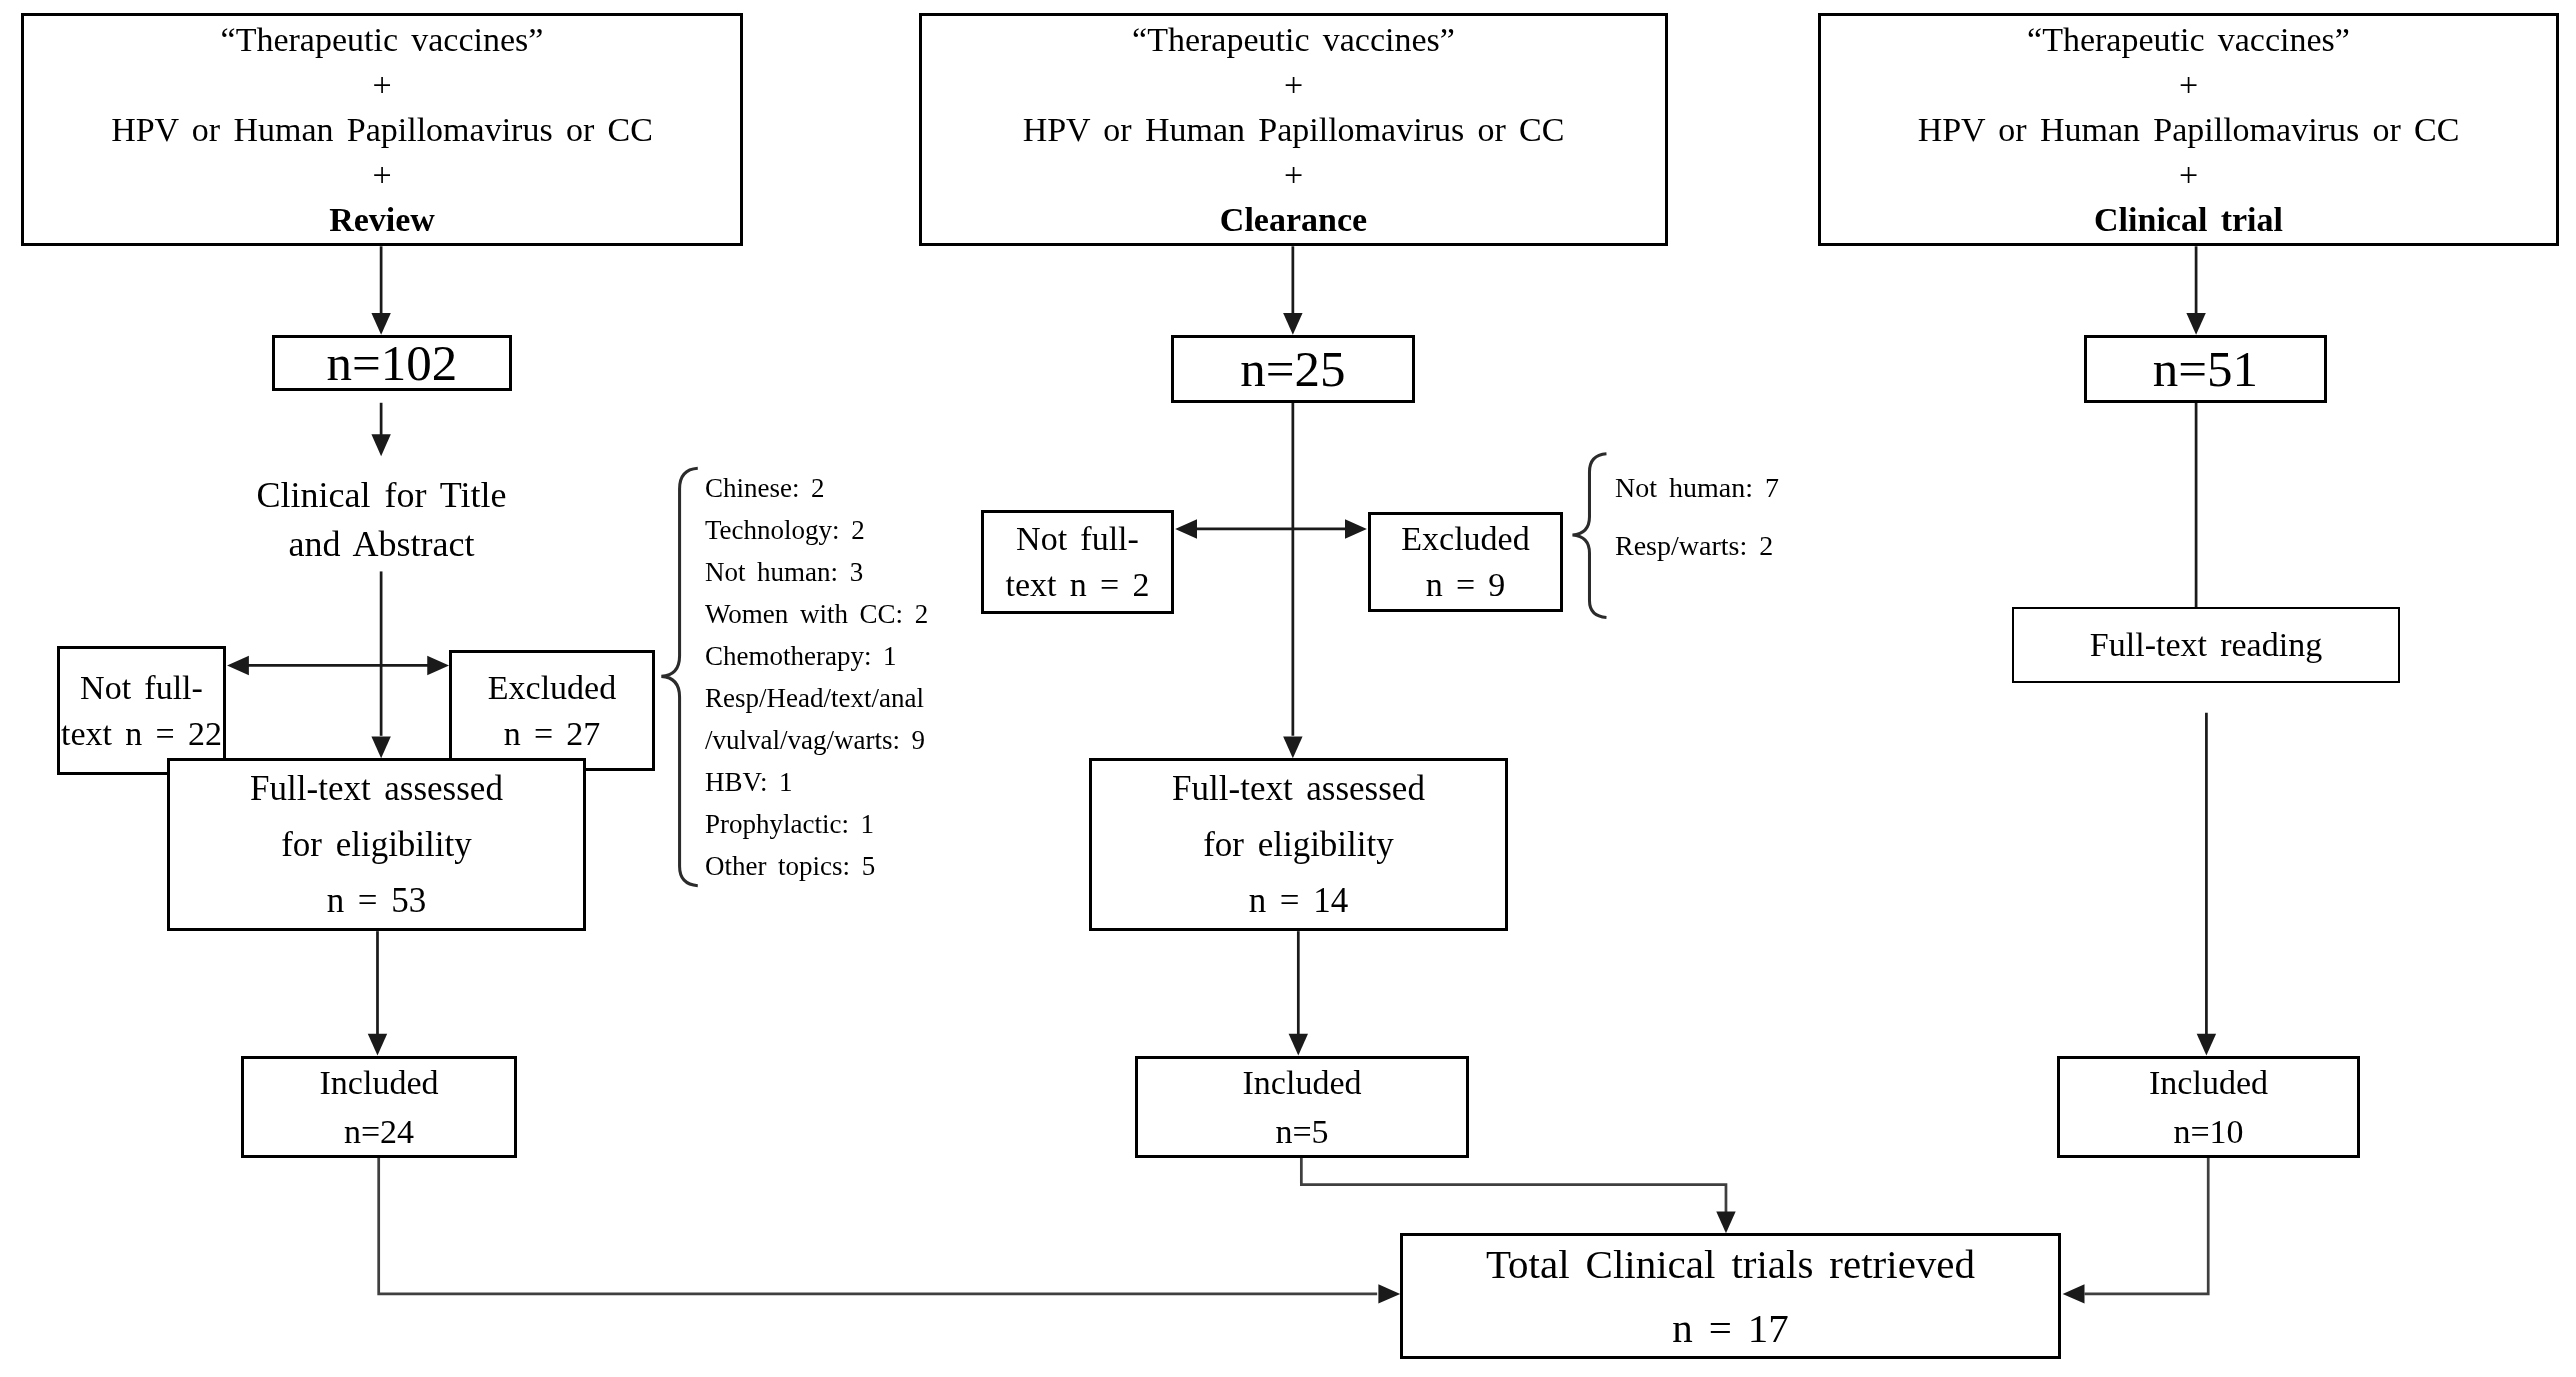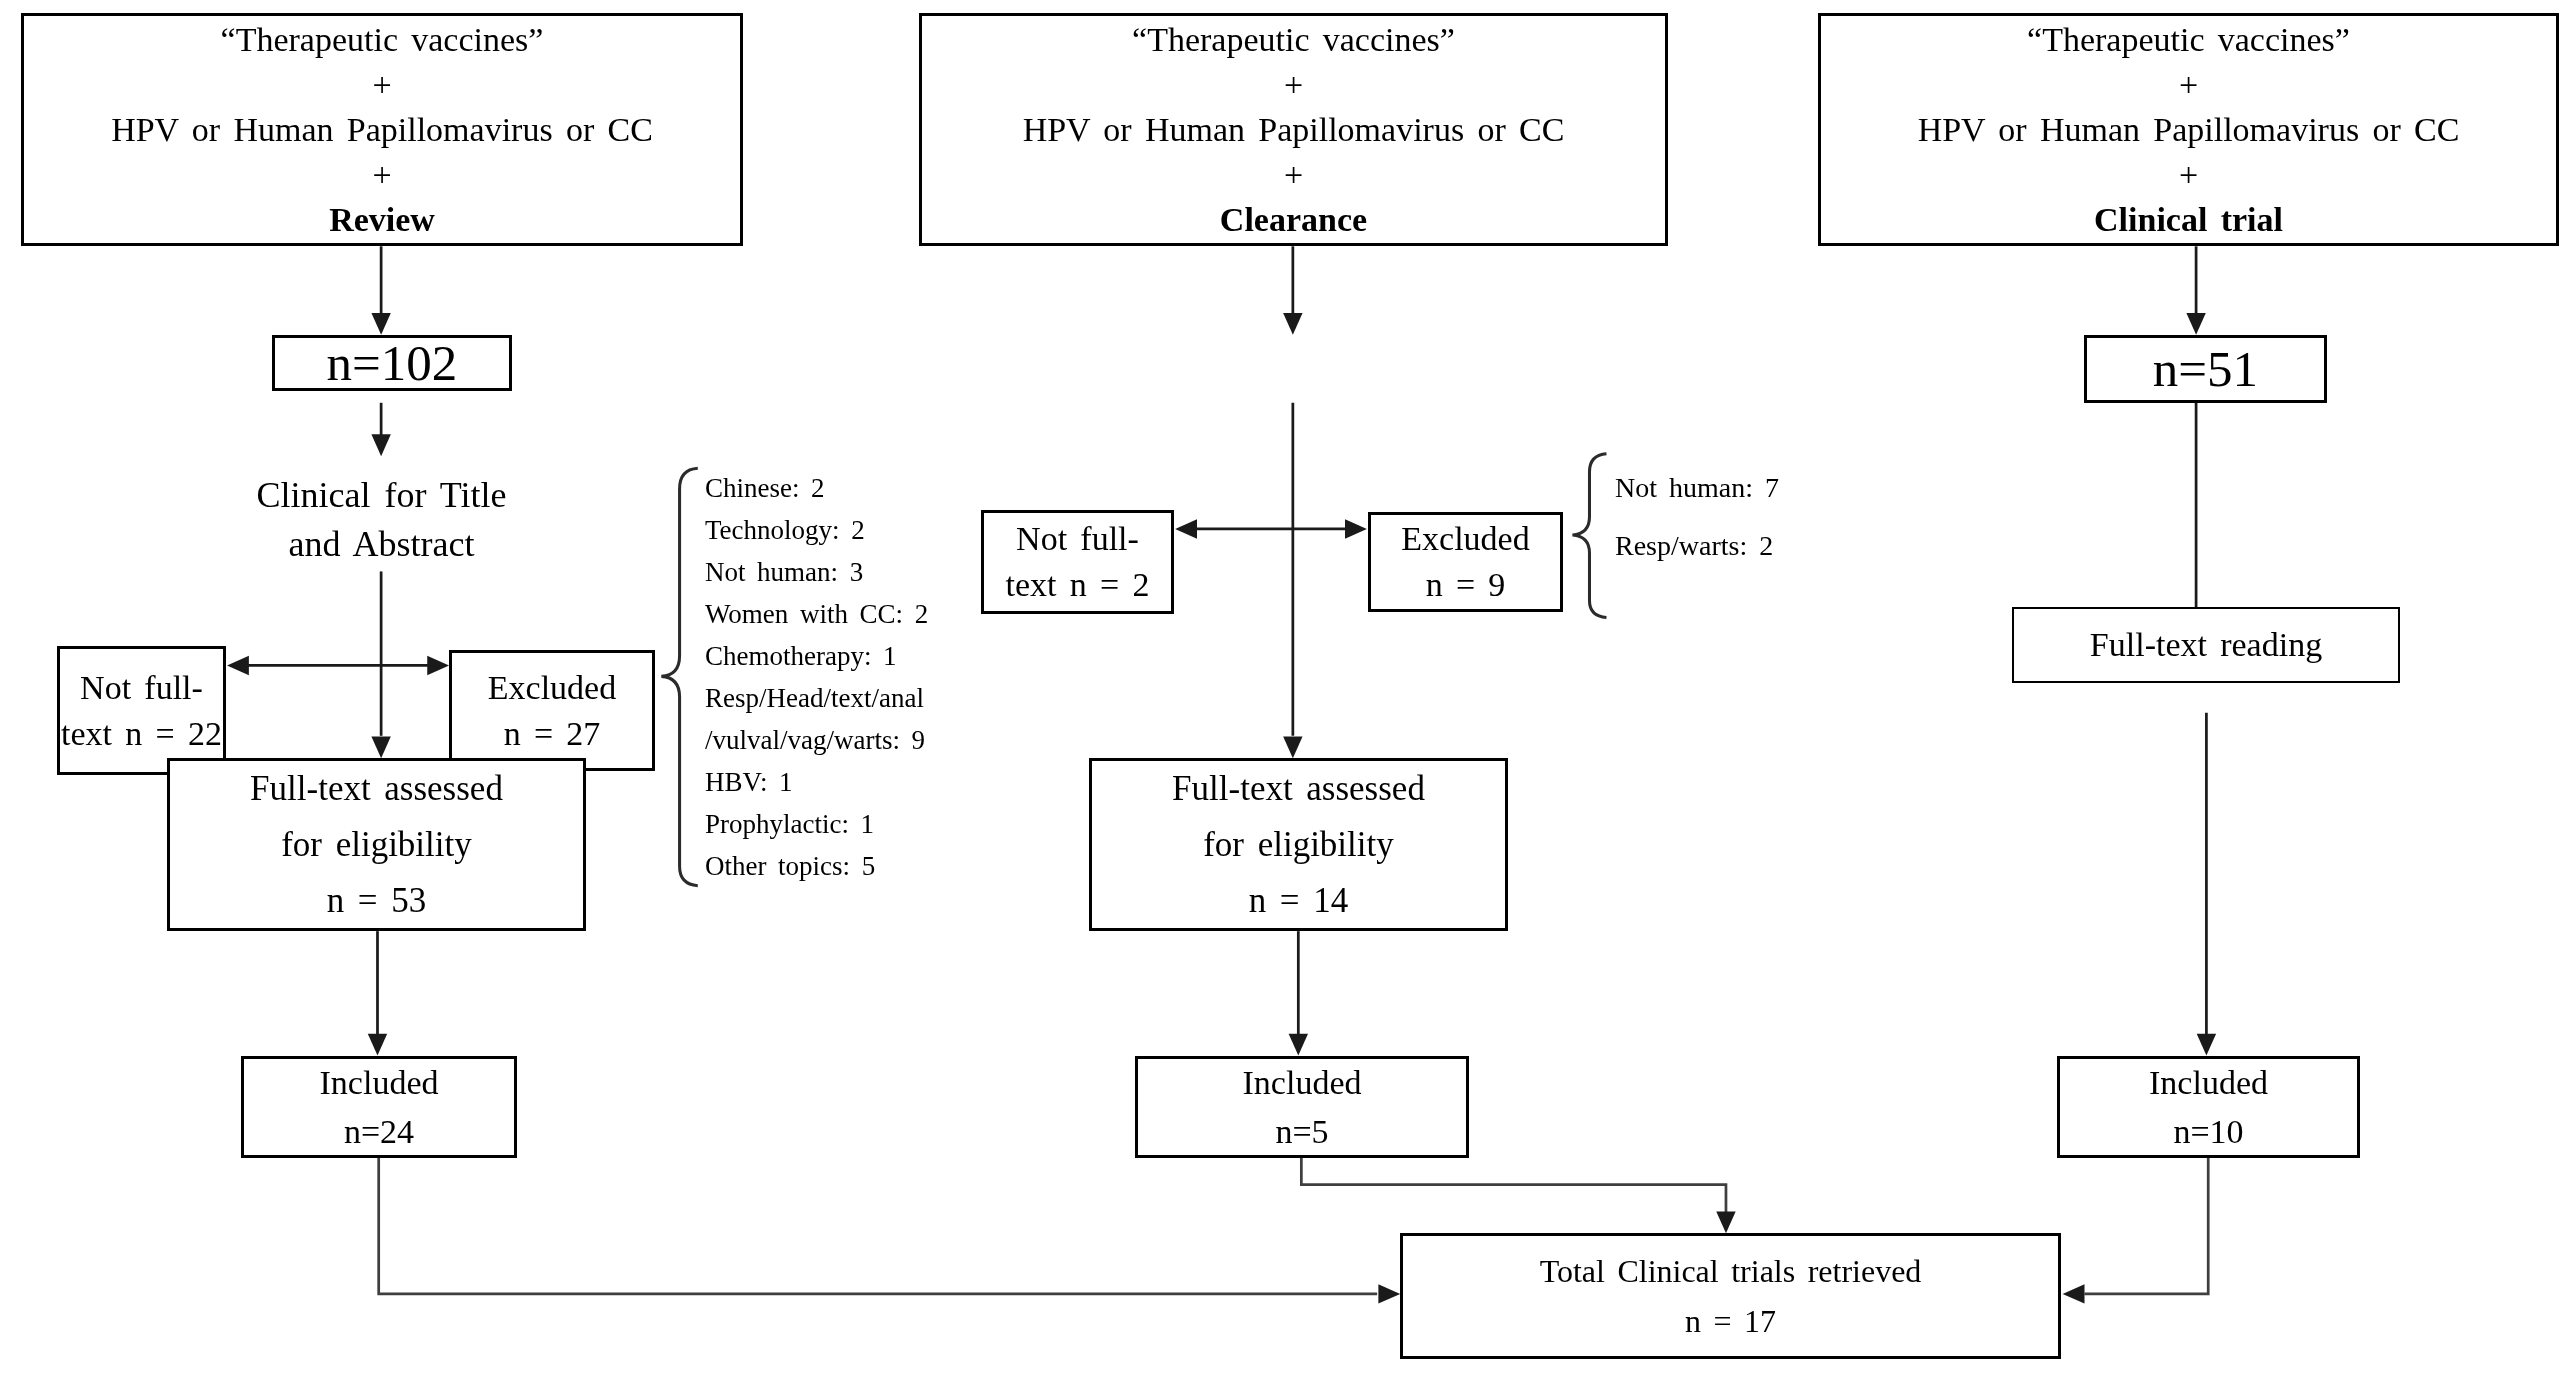--- a/index.html
+++ b/index.html
@@ -27,21 +27,21 @@
   }
   .plain{border:none;background:transparent;}
   .querybox{border-width:3.6px;font-size:34px;line-height:45px;}
   .querybox .kw{font-weight:bold;}
   .countbox{font-size:51px;line-height:55px;border-width:3px;}
   .screened{font-size:36px;line-height:49px;}
   .sidebox{font-size:34px;line-height:46px;border-width:3.6px;margin-top:32px;}
   .ftbox{font-size:35px;line-height:56px;border-width:3px;}
   .incbox{font-size:34px;line-height:49px;border-width:3px;}
   .ftread{font-size:34px;line-height:42px;border-width:2.4px;}
-  .totalbox{font-size:32px;line-height:50px;border-width:3px;}
+  .totalbox{font-size:41px;line-height:64px;border-width:3px;}
   .exclist{
     position:absolute;
     font-size:27px;
     line-height:42px;
     text-align:left;
     white-space:nowrap;
     word-spacing:0.18em;
   }
   .exclist2{font-size:28px;line-height:58px;}
 
@@ -181,20 +181,23 @@
   <div class="box incbox" id="c1inc">Included
 n=24</div>
 
   <div class="box querybox" id="c2q">
     <span>“Therapeutic vaccines”</span>
     <span>+</span>
     <span>HPV or Human Papillomavirus or CC</span>
     <span>+</span>
     <span class="kw">Clearance</span>
   </div>
+  <div class="box countbox" id="c2n">
+    <span>n=25</span>
+  </div>
   <div class="box sidebox" id="c2nft">Not full-
 text n = 2</div>
   <div class="box sidebox" id="c2exc">Excluded
 n = 9</div>
   <div class="exclist exclist2" id="c2list">
     <div>Not human: 7</div>
     <div>Resp/warts: 2</div>
   </div>
   <div class="box ftbox" id="c2ft">Full-text assessed
 for eligibility

